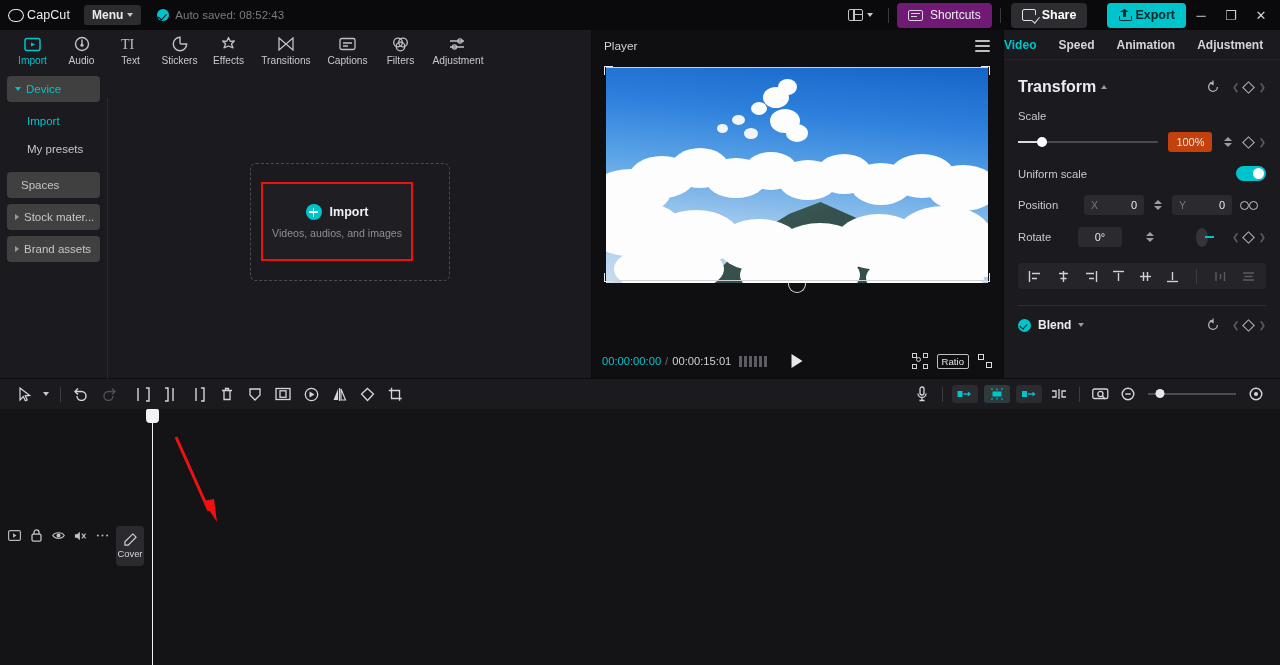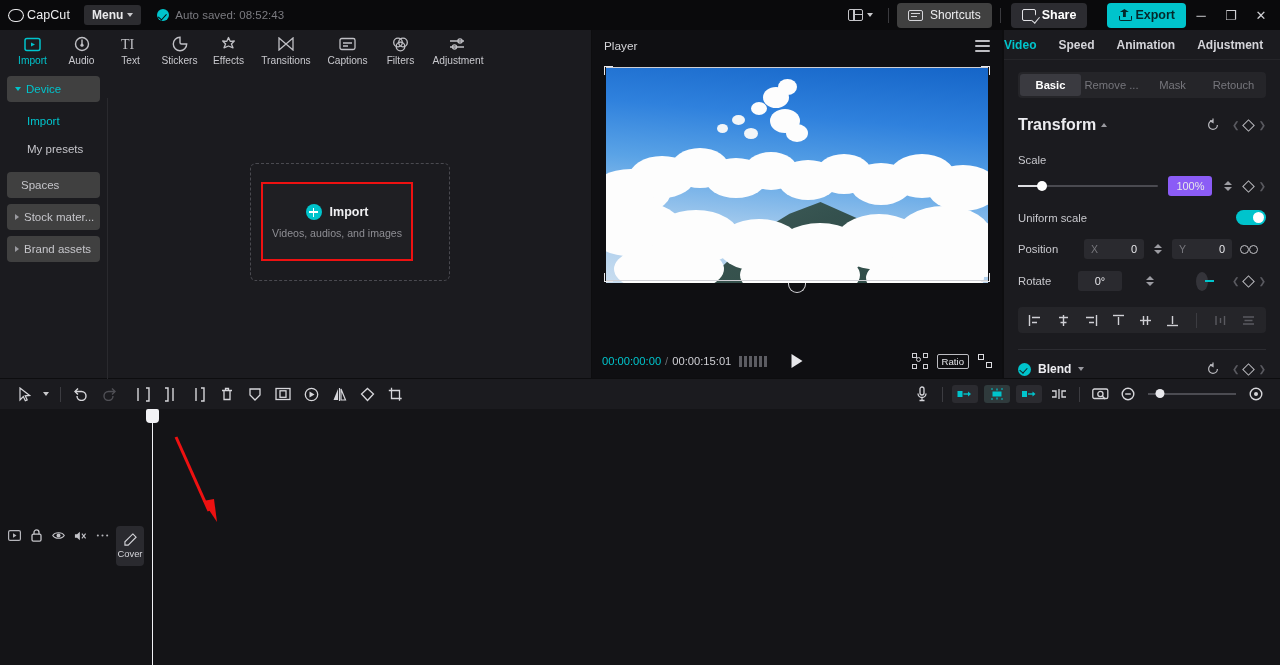--- a/index.html
+++ b/index.html
@@ -48,21 +48,21 @@
     font-size: 12px; color: #e9e9ec; pointer-events: none;
   }
   .tb-right { margin-left: auto; display: flex; align-items: center; gap: 0; padding-right: 4px; }
   .layout-btn { display: flex; align-items: center; gap: 4px; padding: 0 7px; height: 22px; cursor: pointer; }
   .layout-ico { width: 15px; height: 12px; border: 1.4px solid #c4c4c8; border-radius: 2px; position: relative; }
   .layout-ico:before { content: ""; position: absolute; left: 4.5px; top: -1.4px; bottom: -1.4px; width: 1.4px; background: #c4c4c8; }
   .layout-ico:after { content: ""; position: absolute; left: 4.5px; right: -1.4px; top: 4px; height: 1.4px; background: #c4c4c8; }
   .vsep { width: 1px; height: 15px; background: #3a3a3e; margin: 0 8px; }
   .shortcuts-btn {
     display: flex; align-items: center; gap: 7px; height: 25px; padding: 0 11px;
-    background: #404040; border-radius: 4px; cursor: pointer;
+    background: #701a75; border-radius: 4px; cursor: pointer;
   }
   .kbd-ico { width: 15px; height: 11px; border: 1.3px solid #d6d6da; border-radius: 2px; position: relative; }
   .kbd-ico:before { content: ""; position: absolute; left: 2px; top: 2.4px; width: 9px; height: 1.3px; background: #d6d6da; }
   .kbd-ico:after { content: ""; position: absolute; left: 2px; top: 5.6px; width: 6px; height: 1.3px; background: #d6d6da; }
   .shortcuts-btn span { font-size: 12px; color: #eeeef0; font-weight: 500;}
   .share-btn {
     display: flex; align-items: center; gap: 6px; height: 25px; padding: 0 11px;
     background: #2c2c31; border-radius: 4px; cursor: pointer; margin-left: 2px;
   }
   .share-ico { width: 14px; height: 12px; border: 1.3px solid #e4e4e8; border-radius: 2px; position: relative; }
@@ -209,27 +209,27 @@
   .sec-head { margin: 18px 14px 0 14px; display: flex; align-items: center; }
   .sec-title { font-size: 16px; color: #ececf0; font-weight: bold; }
   .tri-up { width:0;height:0;border-left:3.5px solid transparent;border-right:3.5px solid transparent;
             border-bottom:4px solid #9a9aa0; margin-left: 5px; }
   .sec-actions { margin-left: auto; display: flex; align-items: center; gap: 12px; }
   .reset-ico { width: 14px; height: 14px; cursor: pointer; }
   .diamond { width: 9px; height: 9px; border: 1.4px solid #b9b9be; transform: rotate(45deg); cursor: pointer; }
   .kf-group { display: flex; align-items: center; gap: 5px; }
   .kf-arrow { color: #5a5a60; font-size: 9px; }
   .prop-label { font-size: 11.3px; color: #c8c8cd; }
-  .scale-row { margin: 20px 14px 0 14px; }
+  .scale-row { margin: 14px 14px 0 14px; }
   .slider-line { margin-top: 10px; display: flex; align-items: center; gap: 10px; }
   .track { flex: 1; height: 2px; background: #4a4a50; border-radius: 1px; position: relative; }
   .track .fill { position: absolute; left: 0; top: 0; height: 2px; background: #dcdce0; width: 17%; }
   .knob { position: absolute; left: 17%; top: -4px; width: 10px; height: 10px; border-radius: 50%;
           background: #fff; transform: translateX(-50%); cursor: pointer; }
-  .val-box { width: 44px; height: 20px; background: #8b5cf6; border-radius: 3px;
+  .val-box { width: 44px; height: 20px; background: #c2410c; border-radius: 3px;
              display: flex; align-items: center; justify-content: center;
              font-size: 11px; color: #e6e6ea; }
   .stepper { width: 12px; display: flex; flex-direction: column; align-items: center; gap: 2px; cursor: pointer; }
   .stepper i { width: 0; height: 0; border-left: 4px solid transparent; border-right: 4px solid transparent; }
   .stepper i.up { border-bottom: 4px solid #9c9ca2; }
   .stepper i.dn { border-top: 4px solid #9c9ca2; }
   .toggle-row { margin: 14px 14px 0 14px; display: flex; align-items: center; }
   .toggle { margin-left: auto; width: 30px; height: 15px; border-radius: 8px; background: #00c4cc; position: relative; cursor: pointer; }
   .toggle:after { content:""; position:absolute; right: 2px; top: 2px; width: 11px; height: 11px;
                   border-radius: 50%; background: #fff; }
@@ -546,26 +546,20 @@
   </div>
 
   <div class="right-panel">
     <div class="rp-tabs">
       <div class="rp-tab active">Video</div>
       <div class="rp-tab">Speed</div>
       <div class="rp-tab">Animation</div>
       <div class="rp-tab">Adjustment</div>
     </div>
 
-    <div class="seg-row">
-      <div class="seg active">Basic</div>
-      <div class="seg">Remove ...</div>
-      <div class="seg">Mask</div>
-      <div class="seg">Retouch</div>
-    </div>
 
     <div class="sec-head">
       <span class="sec-title">Transform</span>
       <i class="tri-up"></i>
       <span class="sec-actions">
         <svg class="reset-ico" viewBox="0 0 16 16">
           <path d="M13 8 A5 5 0 1 1 8 3 L8 3" fill="none" stroke="#b9b9be" stroke-width="1.4"></path>
           <path d="M8 0.5 L8 5 L4.5 3" fill="none" stroke="#b9b9be" stroke-width="1.4"></path>
         </svg>
         <span class="kf-group">

